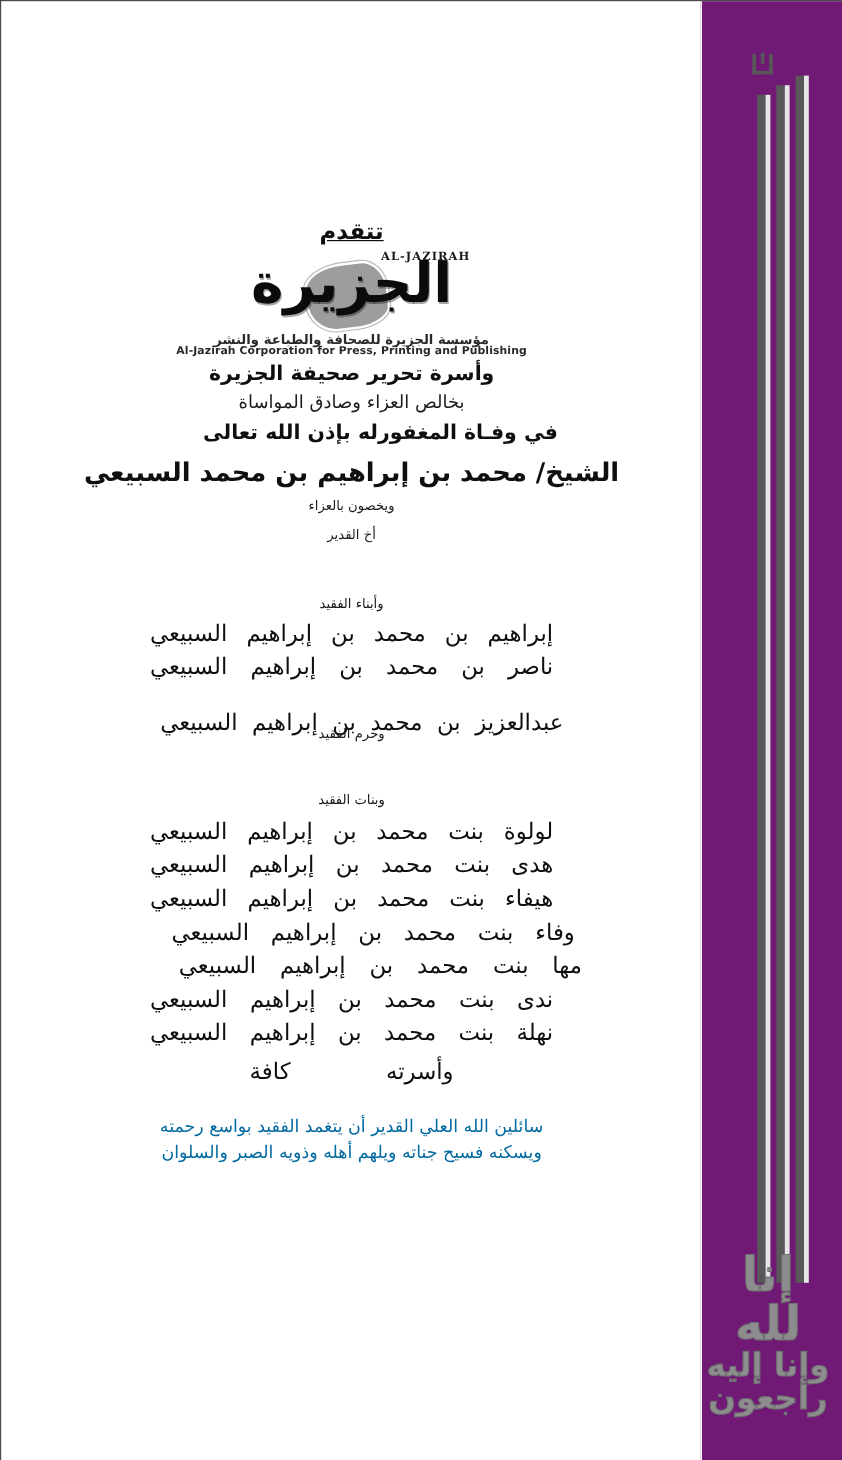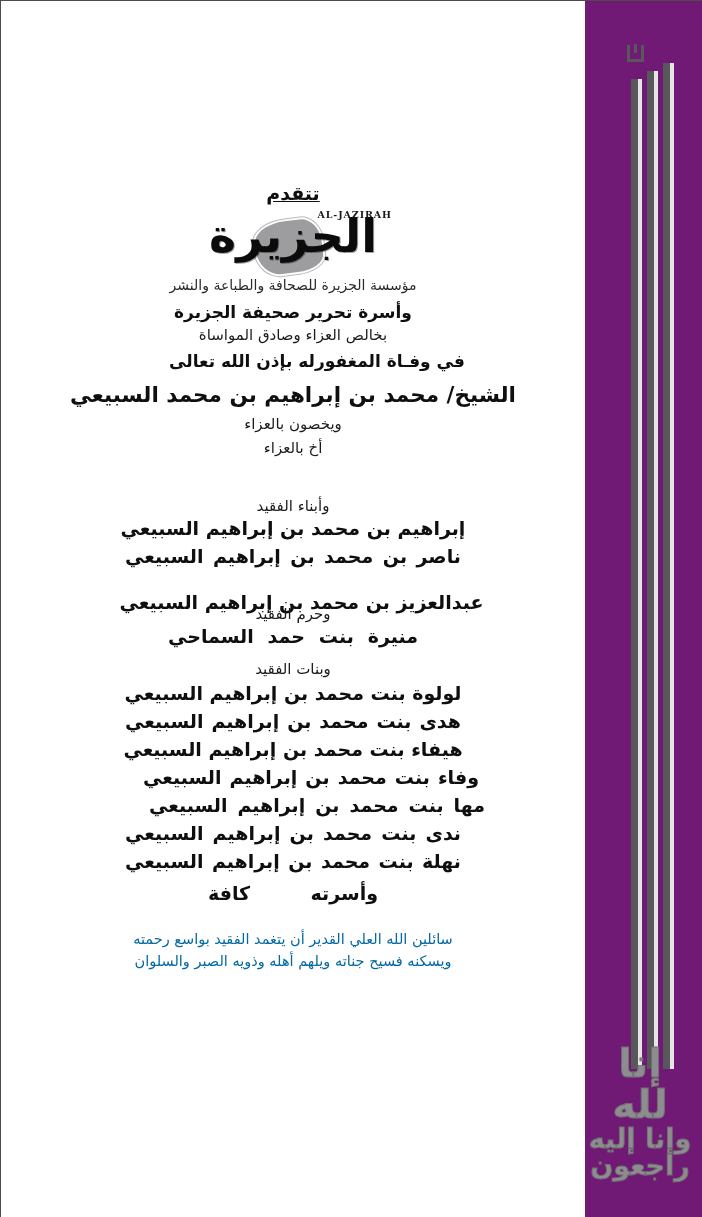--- a/index.html
+++ b/index.html
@@ -158,22 +158,22 @@
     font-weight: 700;
     letter-spacing: -2px;
     line-height: 1;
     color: #0b0b0b;
     text-shadow: 1px 1px 0 rgba(0,0,0,0.35);
   }
   #logo-sub-ar {
     position: absolute;
     top: 70px;
     left: 0; right: 0;
-    font-size: 14px;
-    font-weight: 400;
+    font-size: 11px;
+    font-weight: 700;
     letter-spacing: 1.4px;
     color: #2a2a2a;
   }
   #logo-sub-en {
     position: absolute;
     top: 81px;
     left: 0; right: 0;
     font-size: 9px;
     font-weight: 600;
     letter-spacing: 0.1px;
@@ -192,32 +192,32 @@
     font-weight: 700;
     letter-spacing: 0.2px;
   }
   .t-reg {          
     font-size: 15px;
     font-weight: 400;
     letter-spacing: 0.1px;
     color: #1b1b1b;
   }
   .t-small {
-    font-size: 15px;
+    font-size: 11px;
     font-weight: 400;
     color: #1b1b1b;
   }
   .t-head {         
     font-size: 21.5px;
     font-weight: 800;
     letter-spacing: -0.2px;
   }
   .t-name {         
     font-size: 19px;
-    font-weight: 700;
+    font-weight: 400;
     letter-spacing: 0.2px;
   }
   .t-name-wide {
     display: inline-block;
     min-width: 336px;
     text-align: justify;
     text-align-last: justify;
   }
   .t-name-wide-sm {
     display: inline-block;
@@ -264,36 +264,36 @@
 
     <div id="lead" class="ln">تتقدم</div>
 
     <div id="logo">
       <div id="logo-wrap">
         <div id="logo-map"></div>
         <div id="logo-ar">الجزيرة</div>
         <div id="logo-en">AL-JAZIRAH</div>
       </div>
       <div id="logo-sub-ar">مؤسسة الجزيرة للصحافة والطباعة والنشر</div>
+      <div id="logo-sub-en">Al-Jazirah Corporation for Press, Printing and Publishing</div>
     </div>
 
     <div class="row t-mid" style="top:301px;">وأسرة تحرير صحيفة الجزيرة</div>
     <div class="row t-reg" style="top:325px;">بخالص العزاء وصادق المواساة</div>
     <div class="row t-mid" style="top:350px;padding-left:48px;">في وفـاة المغفورله بإذن الله تعالى</div>
     <div class="row t-head" style="top:381px;">الشيخ/ محمد بن إبراهيم بن محمد السبيعي</div>
     <div class="row t-small" style="top:414px;">ويخصون بالعزاء</div>
-    <div class="row t-small" style="top:438px;">أخ بالعزاء</div>
+    <div class="row t-small" style="top:438px;">أخ القدير</div>
 
     <div class="row t-small" style="top:496px;">وأبناء الفقيد</div>
     <div class="row t-name" style="top:516px;"><span class="t-name-wide">إبراهيم بن محمد بن إبراهيم السبيعي</span></div>
     <div class="row t-name" style="top:544px;"><span class="t-name-wide">ناصر بن محمد بن إبراهيم السبيعي</span></div>
     <div class="row t-name" style="top:590px;padding-left:17px;"><span class="t-name-wide">عبدالعزيز بن محمد بن إبراهيم السبيعي</span></div>
 
     <div class="row t-small" style="top:604px;">وحرم الفقيد</div>
-    <div class="row t-name" style="top:624px;"><span class="t-name-wide-sm">منيرة بنت حمد السماحي</span></div>
 
     <div class="row t-small" style="top:659px;">وبنات الفقيد</div>
     <div class="row t-name" style="top:681px;"><span class="t-name-wide">لولوة بنت محمد بن إبراهيم السبيعي</span></div>
     <div class="row t-name" style="top:709px;"><span class="t-name-wide">هدى بنت محمد بن إبراهيم السبيعي</span></div>
     <div class="row t-name" style="top:737px;"><span class="t-name-wide">هيفاء بنت محمد بن إبراهيم السبيعي</span></div>
     <div class="row t-name" style="top:765px;padding-left:36px;"><span class="t-name-wide">وفاء بنت محمد بن إبراهيم السبيعي</span></div>
     <div class="row t-name" style="top:793px;padding-left:48px;"><span class="t-name-wide">مها بنت محمد بن إبراهيم السبيعي</span></div>
     <div class="row t-name" style="top:821px;"><span class="t-name-wide">ندى بنت محمد بن إبراهيم السبيعي</span></div>
     <div class="row t-name" style="top:849px;"><span class="t-name-wide">نهلة بنت محمد بن إبراهيم السبيعي</span></div>
 

